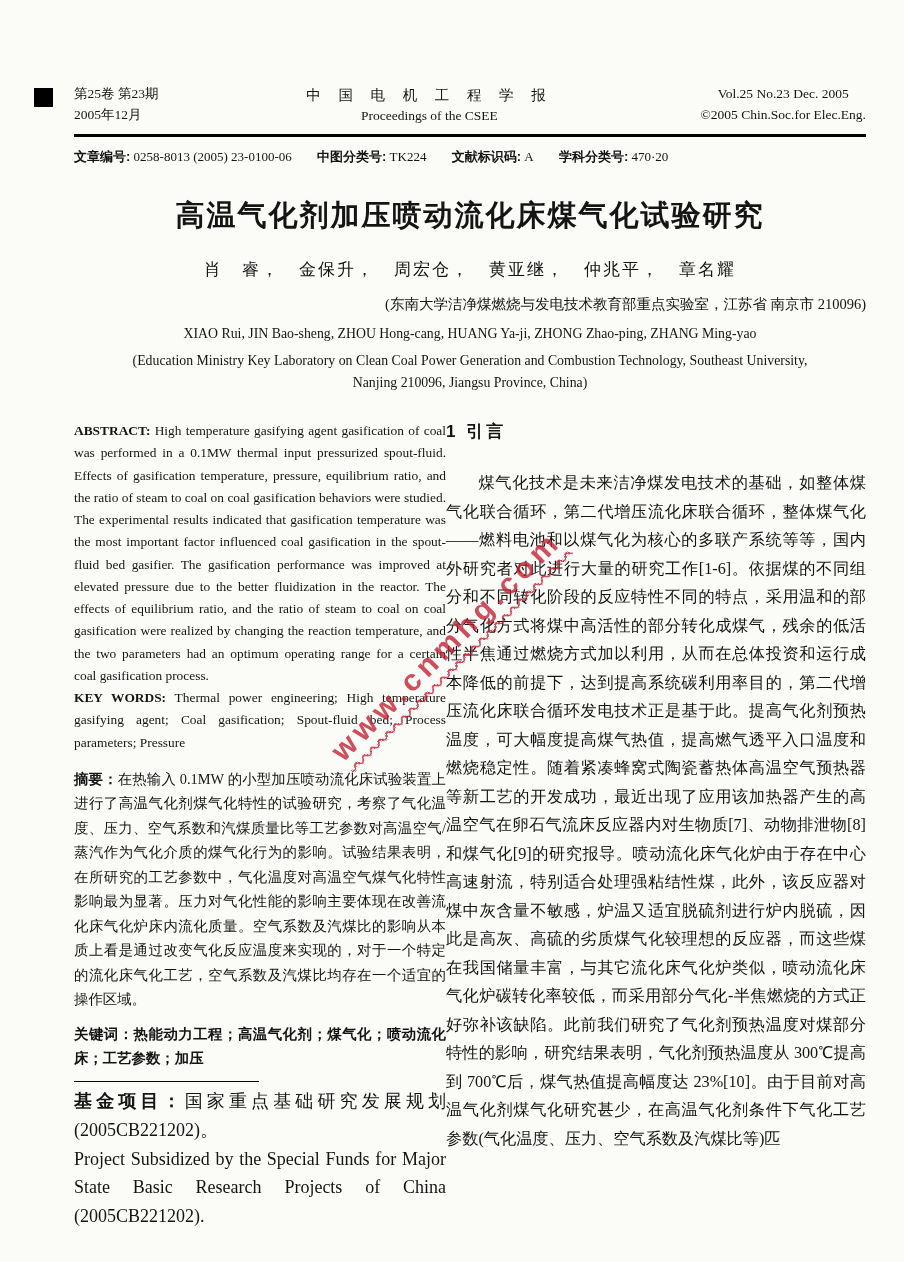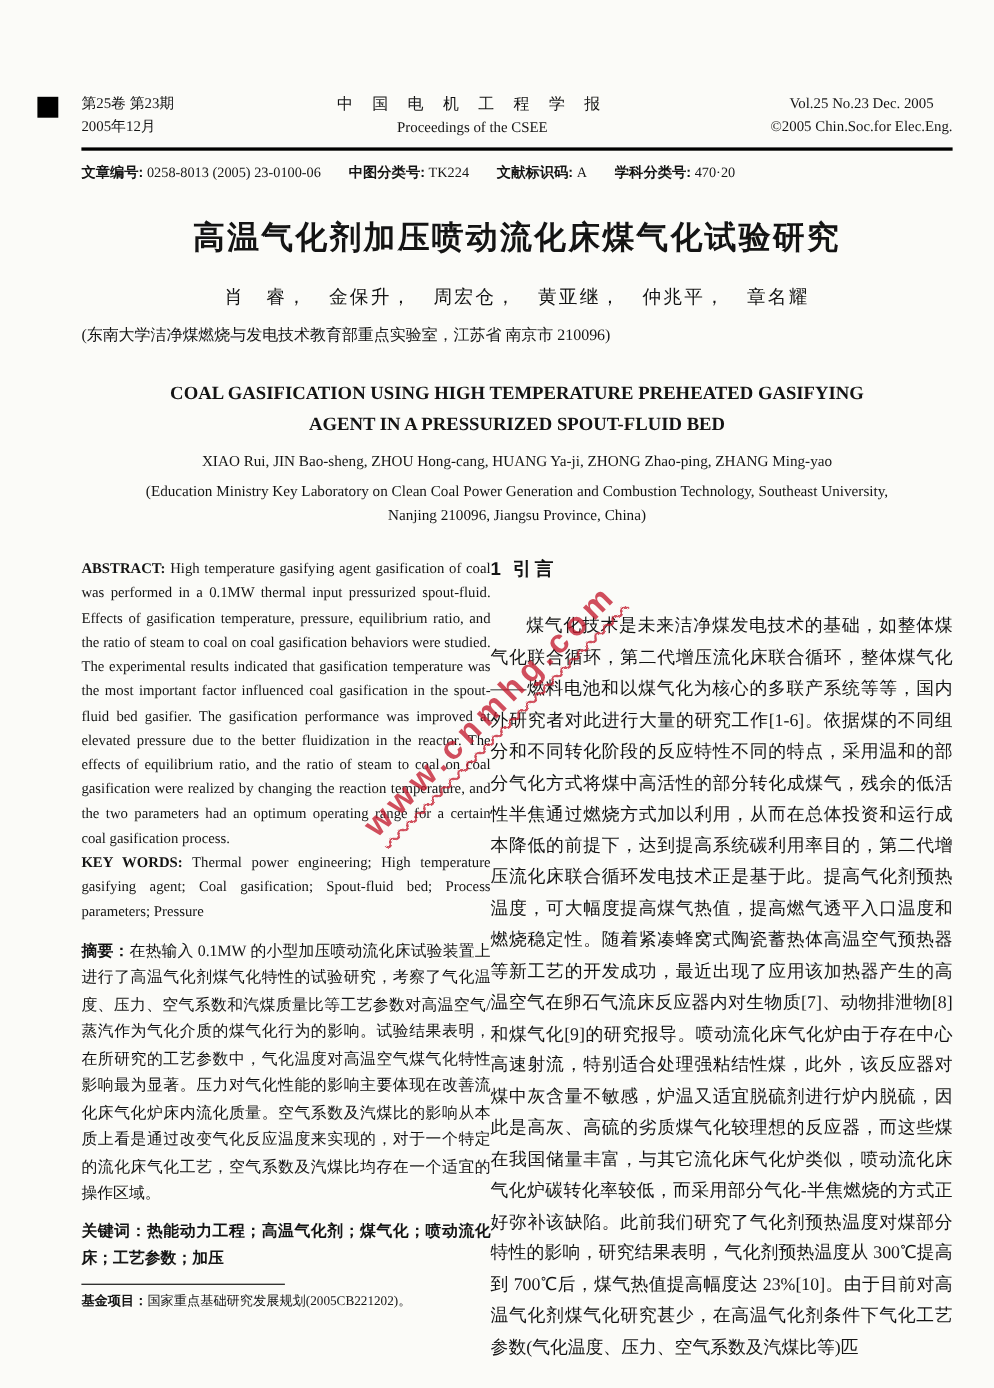--- a/index.html
+++ b/index.html
@@ -35,21 +35,21 @@
   .meta-pair { margin-right:22px;text-align:center; }
   .meta-pair b { font-family:"Liberation Sans", sans-serif; font-weight:bold; }
 
   
   .title-cn {
     margin-top:30px; text-align:center;
     font-size:29px; font-weight:bold; letter-spacing:2px;
     font-family:Liberation Mono, monospace;
   }
   .authors-cn { margin-top:22px; text-align:center; font-size:17px; letter-spacing:2px; }
-  .affil-cn { margin-top:14px; text-align:left; font-size:14.5px; }
+  .affil-cn { margin-top:14px; text-align:right; font-size:14.5px; }
   .title-en {
     margin-top:30px; text-align:center;
     font-size:17px; font-weight:bold; line-height:1.65;
   }
   .authors-en { margin-top:12px; text-align:center; font-size:13.8px; }
   .affil-en {
     margin-top:8px; text-align:center; font-size:13.8px; line-height:1.6;
     width:720px; margin-left:auto; margin-right:auto;
   }
 
@@ -67,21 +67,21 @@
   .abstract-cn {
     margin-top:13px; font-size:14.4px; line-height:1.7; text-align:justify;
   }
   .keywords-cn {
     margin-top:10px; font-size:14.4px; line-height:1.7; text-align:justify;
   }
   .lbl-cn { font-weight:bold; font-family:"Liberation Sans", sans-serif; }
   .kw-bold { font-weight:bold; font-family:"Liberation Sans", sans-serif; }
 
   .footnote-rule { margin-top:10px; width:185px; height:1.5px; background:#000; }
-  .footnote { margin-top:5px; font-size:12px; line-height:1.6; text-align:justify; }
+  .footnote { margin-top:5px; font-size:18px; line-height:1.6; text-align:justify; }
 
   .col-right h2 {
     font-size:17px; font-weight:bold;
     font-family:"Liberation Sans", sans-serif;
     letter-spacing:3px;
   }
   .body-cn {
     margin-top:26px; font-size:16.2px; line-height:1.76;
     text-align:justify; text-indent:2em;
   }
@@ -126,41 +126,38 @@
     <span class="meta-pair"><b>文章编号:</b> <span>0258-8013 (2005) 23-0100-06</span></span>
     <span class="meta-pair"><b>中图分类号:</b> <span>TK224</span></span>
     <span class="meta-pair"><b>文献标识码:</b> <span>A</span></span>
     <span class="meta-pair"><b>学科分类号:</b> <span>470·20</span></span>
   </div>
 
   <h1 class="title-cn">高温气化剂加压喷动流化床煤气化试验研究</h1>
   <div class="authors-cn">肖　睿，　金保升，　周宏仓，　黄亚继，　仲兆平，　章名耀</div>
   <div class="affil-cn">(东南大学洁净煤燃烧与发电技术教育部重点实验室，江苏省 南京市 210096)</div>
 
-  <div class="title-en">
-    <div>COAL GASIFICATION USING HIGH TEMPERATURE PREHEATED GASIFYING</div>
-    <div>AGENT IN A PRESSURIZED SPOUT-FLUID BED</div>
-  </div>
   <div class="authors-en">XIAO Rui, JIN Bao-sheng, ZHOU Hong-cang, HUANG Ya-ji, ZHONG Zhao-ping, ZHANG Ming-yao</div>
   <div class="affil-en">(Education Ministry Key Laboratory on Clean Coal Power Generation and Combustion Technology, Southeast University, Nanjing 210096, Jiangsu Province, China)</div>
 
   <div class="columns">
 
     <div class="col-left">
       <p class="abstract"><span class="lbl">ABSTRACT:</span> <span>High temperature gasifying agent gasification of coal was performed in a 0.1MW thermal input pressurized spout-fluid. Effects of gasification temperature, pressure, equilibrium ratio, and the ratio of steam to coal on coal gasification behaviors were studied. The experimental results indicated that gasification temperature was the most important factor influenced coal gasification in the spout-fluid bed gasifier. The gasification performance was improved at elevated pressure due to the better fluidization in the reactor. The effects of equilibrium ratio, and the ratio of steam to coal on coal gasification were realized by changing the reaction temperature, and the two parameters had an optimum operating range for a certain coal gasification process.</span></p>
 
       <p class="keywords"><span class="lbl">KEY WORDS:</span> <span>Thermal power engineering; High temperature gasifying agent; Coal gasification; Spout-fluid bed; Process parameters; Pressure</span></p>
 
       <p class="abstract-cn"><span class="lbl-cn">摘要：</span><span>在热输入 0.1MW 的小型加压喷动流化床试验装置上进行了高温气化剂煤气化特性的试验研究，考察了气化温度、压力、空气系数和汽煤质量比等工艺参数对高温空气/蒸汽作为气化介质的煤气化行为的影响。试验结果表明，在所研究的工艺参数中，气化温度对高温空气煤气化特性影响最为显著。压力对气化性能的影响主要体现在改善流化床气化炉床内流化质量。空气系数及汽煤比的影响从本质上看是通过改变气化反应温度来实现的，对于一个特定的流化床气化工艺，空气系数及汽煤比均存在一个适宜的操作区域。</span></p>
 
       <p class="keywords-cn"><span class="lbl-cn">关键词：</span><span class="kw-bold">热能动力工程；高温气化剂；煤气化；喷动流化床；工艺参数；加压</span></p>
 
       <div class="footnote-rule"></div>
       <div class="footnote">
         <p><span class="lbl-cn">基金项目：</span><span>国家重点基础研究发展规划(2005CB221202)。</span></p>
+        <p>Project Subsidized by the Special Funds for Major State Basic Research Projects of China (2005CB221202).</p>
       </div>
     </div>
 
     <div class="col-right">
       <h2>1  引言</h2>
       <p class="body-cn">煤气化技术是未来洁净煤发电技术的基础，如整体煤气化联合循环，第二代增压流化床联合循环，整体煤气化——燃料电池和以煤气化为核心的多联产系统等等，国内外研究者对此进行大量的研究工作[1-6]。依据煤的不同组分和不同转化阶段的反应特性不同的特点，采用温和的部分气化方式将煤中高活性的部分转化成煤气，残余的低活性半焦通过燃烧方式加以利用，从而在总体投资和运行成本降低的前提下，达到提高系统碳利用率目的，第二代增压流化床联合循环发电技术正是基于此。提高气化剂预热温度，可大幅度提高煤气热值，提高燃气透平入口温度和燃烧稳定性。随着紧凑蜂窝式陶瓷蓄热体高温空气预热器等新工艺的开发成功，最近出现了应用该加热器产生的高温空气在卵石气流床反应器内对生物质[7]、动物排泄物[8]和煤气化[9]的研究报导。喷动流化床气化炉由于存在中心高速射流，特别适合处理强粘结性煤，此外，该反应器对煤中灰含量不敏感，炉温又适宜脱硫剂进行炉内脱硫，因此是高灰、高硫的劣质煤气化较理想的反应器，而这些煤在我国储量丰富，与其它流化床气化炉类似，喷动流化床气化炉碳转化率较低，而采用部分气化-半焦燃烧的方式正好弥补该缺陷。此前我们研究了气化剂预热温度对煤部分特性的影响，研究结果表明，气化剂预热温度从 300℃提高到 700℃后，煤气热值提高幅度达 23%[10]。由于目前对高温气化剂煤气化研究甚少，在高温气化剂条件下气化工艺参数(气化温度、压力、空气系数及汽煤比等)匹</p>
     </div>
 
   </div>
 

